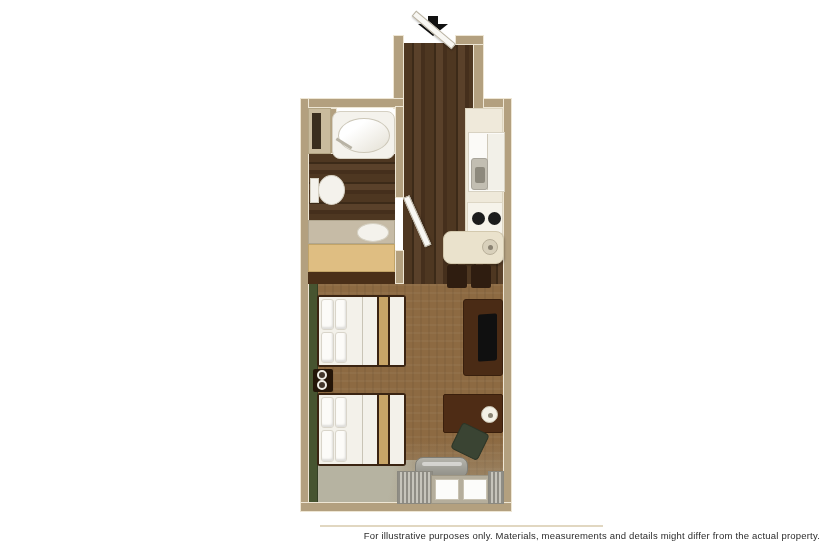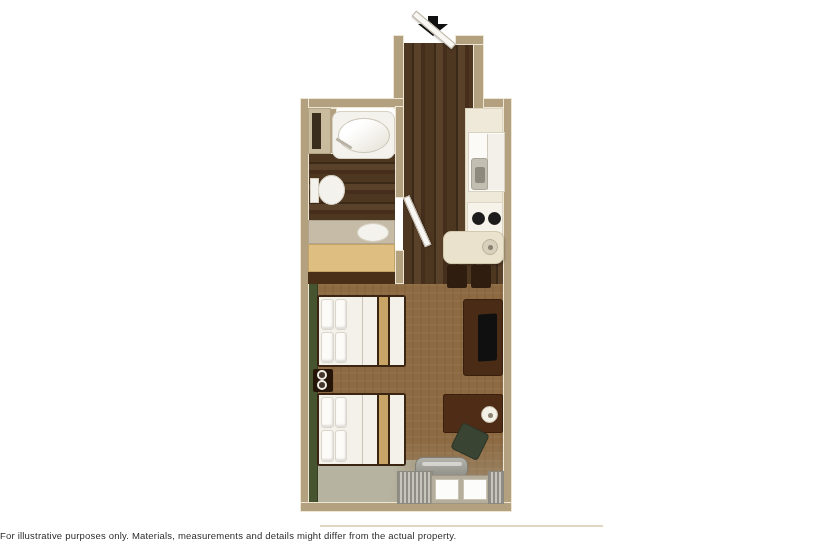--- a/index.html
+++ b/index.html
@@ -42,21 +42,21 @@
   .chair{background:var(--chair-dark,#2f1d10);border-radius:2px;}
   .pillow{background:#fcfbf8;border:1px solid #d9d5ca;border-radius:3px;box-shadow:inset -1px -2px 2px rgba(0,0,0,.12);}
   .curtain{
     background:repeating-linear-gradient(90deg,#8f8d85 0 2px,#c6c4bb 2px 4px);
     border:1px solid #8a887f;
   }
   .ring{border-radius:50%;border:2px solid #f0eee6;background:rgba(255,255,255,.15);}
 
   
   .caption{
-    position:absolute;left:0;top:530px;width:820px;text-align:left;
+    position:absolute;left:0;top:530px;width:820px;text-align:right;
     font-size:9.5px;color:var(--caption-color,#2b2b2b);letter-spacing:.2px;
   }
   .divider{position:absolute;left:320px;top:525px;width:283px;height:2px;background:var(--divider,#d9cdb1);opacity:.8;}
 
   
   .arrow-stem{background:var(--arrow-black,#111);}
   .arrow-head{width:0;height:0;border-left:15px solid transparent;border-right:15px solid transparent;border-top:12px solid var(--arrow-black,#111);}
 </style>
 </head>
 <body style="background: rgb(255, 255, 255);">

